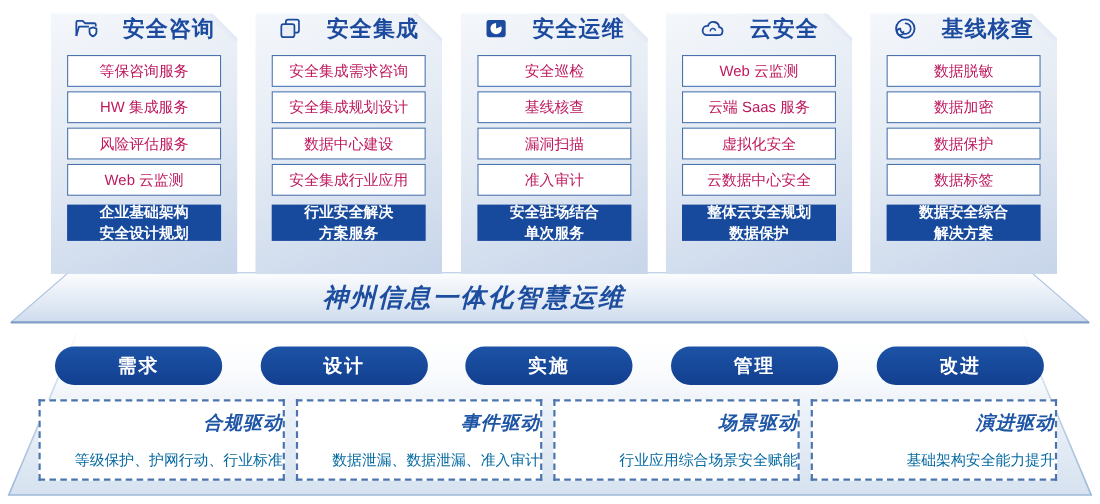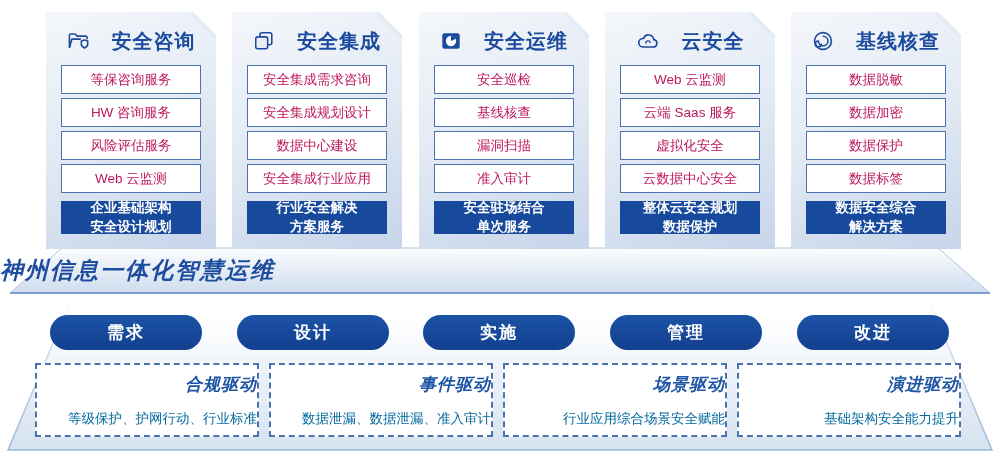--- a/index.html
+++ b/index.html
@@ -10,39 +10,39 @@
   .card{
     position:absolute;top:12px;width:170px;height:237px;
     background:linear-gradient(160deg,#f4f7fb 0%,#e4ebf4 45%,#c7d5ea 100%);
     clip-path:polygon(0 0,calc(100% - 23px) 0,100% 23px,100% 100%,0 100%);
     display:flex;flex-direction:column;align-items:center;
   }
   .card .fold{
     position:absolute;top:0;right:0;width:26px;height:26px;
     background:linear-gradient(225deg,#c3d2e8 0%,rgba(255,255,255,0) 60%);
   }
-  .card-header{margin-top:15px;height:28px;display:flex;align-items:center;gap:22px;}
+  .card-header{height:28px;display:flex;align-items:center;gap:22px;}
   .card-title{font-size:20px;font-weight:bold;color:#1b4a9e;letter-spacing:1px;white-space:nowrap;}
   .card-items{margin-top:10px;width:140px;}
   .card-item{
     height:27px;margin-bottom:4px;background:#ffffff;border:1px solid #4b74ae;
     display:flex;align-items:center;justify-content:center;
     font-size:13.5px;color:#be185d;white-space:nowrap;
   }
   .card-footer{
     margin-top:4px;width:140px;height:33px;background:#17499c;color:#ffffff;
     font-size:13.5px;font-weight:bold;line-height:1.4;text-align:center;
     display:flex;align-items:center;justify-content:center;white-space:pre-line;
   }
   .icon{flex:0 0 auto;}
 
   
   .banner-svg{position:absolute;left:0;top:246px;width:1000px;height:50px;}
   .banner-title{
-    position:absolute;left:0;top:255px;width:862px;text-align:left;
+    position:absolute;left:0;top:255px;width:862px;text-align:center;
     font-size:23px;font-weight:bold;font-style:italic;color:#1d4d9f;letter-spacing:2px;
   }
 
   
   .platform-svg{position:absolute;left:0;top:296px;width:1000px;height:158px;}
 
   
   .pill{
     position:absolute;top:315px;width:152px;height:35px;border-radius:17.5px;
     background:linear-gradient(180deg,#1c53a6 0%,#133f90 100%);
@@ -97,21 +97,21 @@
     <div class="card-header">
       <svg class="icon" width="23" height="22" viewBox="0 0 24 23" fill="none" stroke="#1b4a9e" stroke-width="1.7" stroke-linejoin="round">
         <path d="M2.5 18.5 V5.4 a1.2 1.2 0 0 1 1.2-1.2 h4.8 l2.2 2.2 h9 a1.2 1.2 0 0 1 1.2 1.2 v2"></path>
         <path d="M2.5 18.5 L5 9.6 h9.5"></path>
         <path d="M17.6 11.6 l3.3-1.2 3.3 1.2 v3.1 c0 2.1-1.8 3.5-3.3 4.2 -1.5-.7-3.3-2.1-3.3-4.2 Z" fill="#ffffff" transform="translate(-2.6,0)"></path>
       </svg>
       <span class="card-title">安全咨询</span>
     </div>
     <div class="card-items">
       <div class="card-item">等保咨询服务</div>
-      <div class="card-item">HW 咨询服务</div>
+      <div class="card-item">HW 集成服务</div>
       <div class="card-item">风险评估服务</div>
       <div class="card-item">Web 云监测</div>
     </div>
     <div class="card-footer">企业基础架构
 安全设计规划</div>
   </div>
 
   <div class="card" style="left:232px">
     <div class="fold"></div>
     <div class="card-header">

